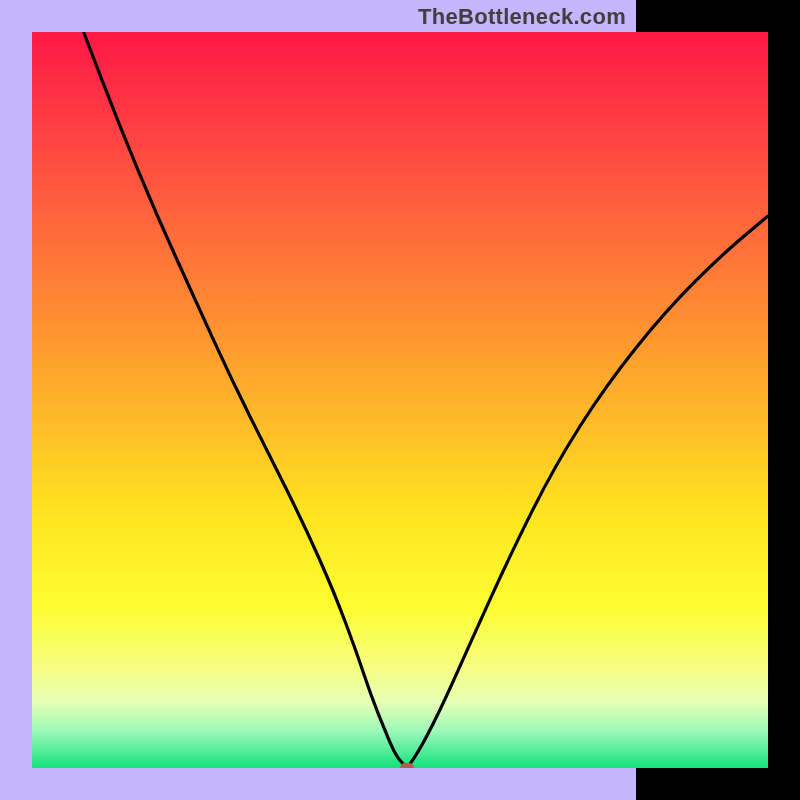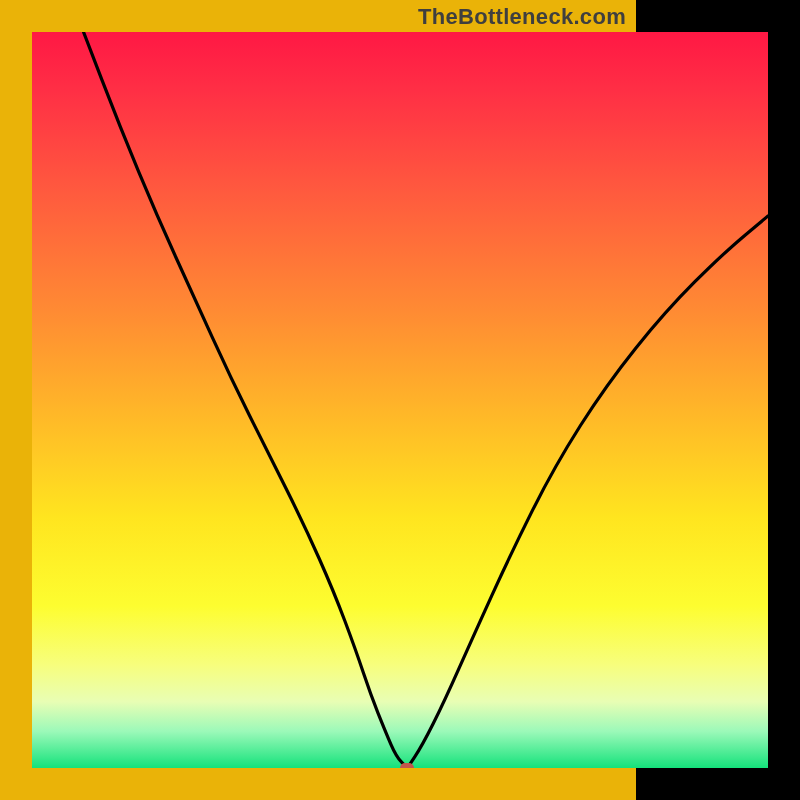--- a/index.html
+++ b/index.html
@@ -8,21 +8,21 @@
     width: 800px;
     height: 800px;
     overflow: hidden;
     background: #000;
     font-family: Arial, Helvetica, sans-serif;
   }
   .frame {
     position: relative;
     width: 636px;
     height: 800px;
-    background: #eab308;
+    background: #c4b5fd;
   }
   .watermark {
     position: absolute;
     top: 4px;
     right: 10px;
     color: #3f3f3f;
     font-size: 22px;
     font-weight: 600;
     letter-spacing: 0.3px;
     z-index: 5;

